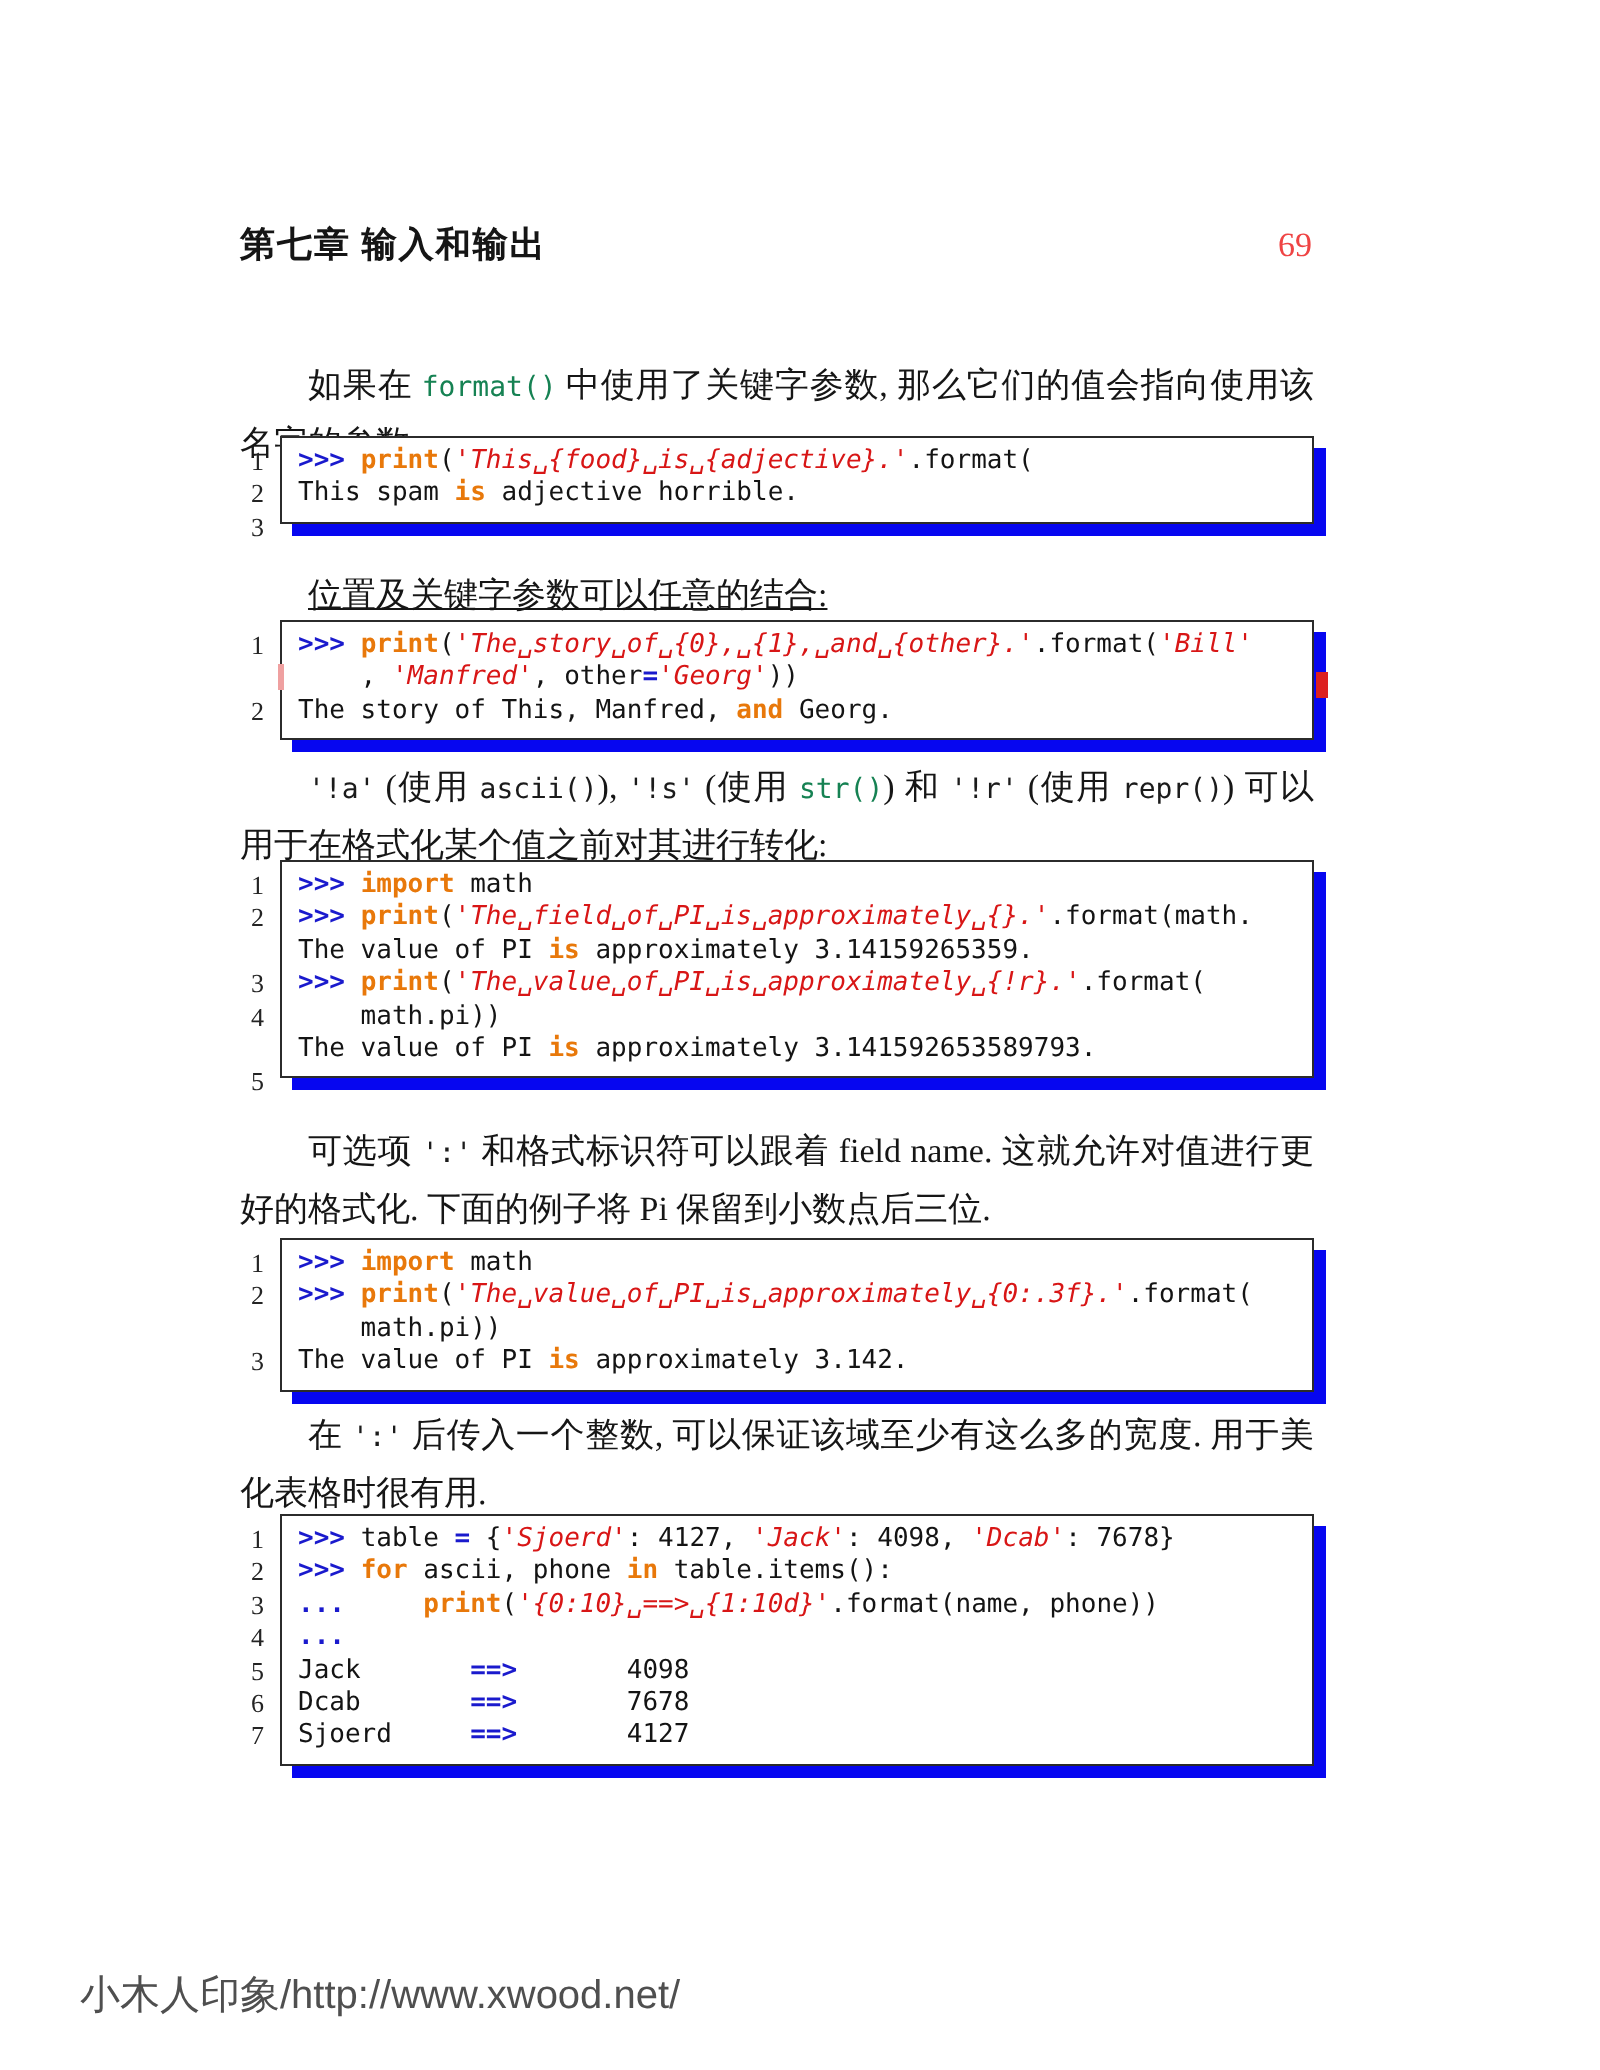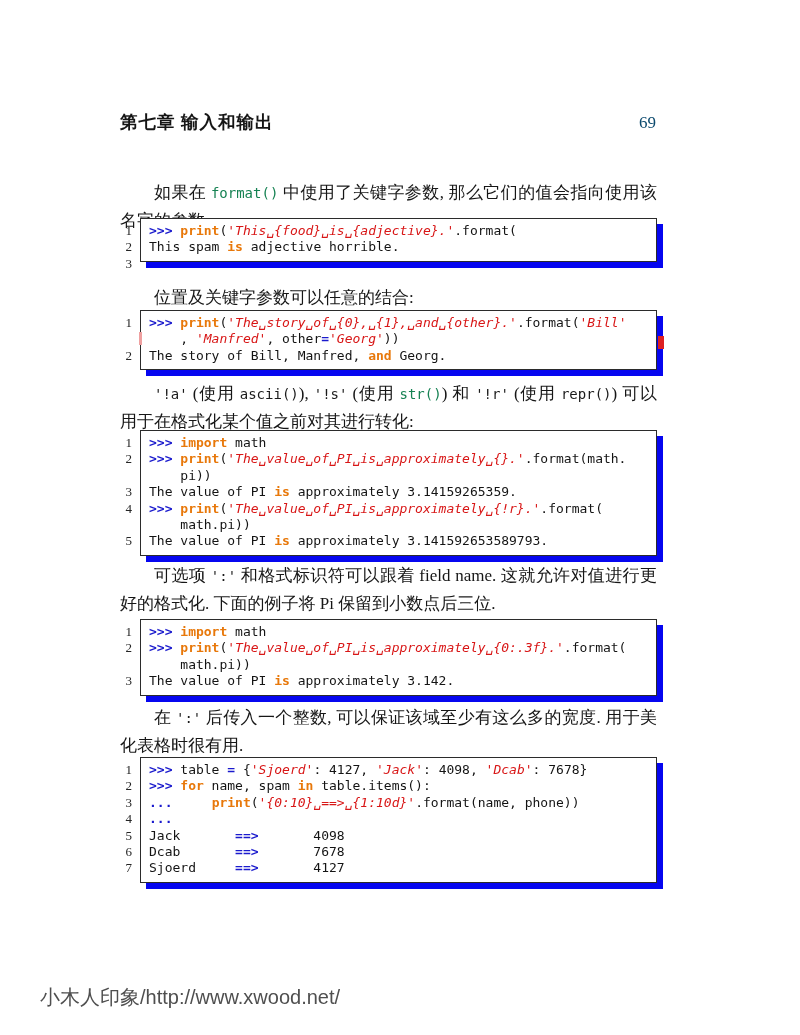--- a/index.html
+++ b/index.html
@@ -6,29 +6,29 @@
   html,body { background:#ffffff; }
   .page {
     position:relative; width:666px; height:1035px; background:#ffffff;
     overflow:hidden; font-family:"Liberation Serif","DejaVu Serif",serif;
   }
   .header {
     position:absolute; left:120px; top:110px; width:536px;
     display:flex; justify-content:space-between; align-items:baseline;
   }
   .chapter-title { font-weight:bold; font-size:17.5px; color:#151515; letter-spacing:1px; }
-  .page-number { font-size:17px; color:#0c4a6e; }
+  .page-number { font-size:17px; color:#ef4444; }
 
   .para {
     position:absolute; left:120px; width:537px;
     font-size:17px; line-height:28px; color:#161616;
     text-align:justify; text-indent:34px;
   }
   #para-1 { top:156px;margin-top:23px; }
-  #para-2 { top:284px; }
+  #para-2 { top:284px;text-decoration:underline; }
   #para-3 { top:380px; }
   #para-4 { top:562px; }
   #para-5 { top:704px; }
 
   .seg-t { font-family:"Liberation Serif","DejaVu Serif",serif; }
   .seg-m { font-family:"DejaVu Sans Mono","Liberation Mono",monospace; font-size:14px; color:#1b1b1b; }
   .seg-g { font-family:"DejaVu Sans Mono","Liberation Mono",monospace; font-size:14px; color:#168253; }
 
   .codeblock { position:absolute; left:140px; width:517px; }
   #code-block-1 { top:218px; }
@@ -102,42 +102,41 @@
 
   <div class="codeblock" id="code-block-2">
     <div class="linenos">
         <div class="lineno">1</div>
         <div class="lineno"></div>
         <div class="lineno">2</div>
       </div>
     <div class="codebox">
         <div class="codeline"><span class="seg-p">&gt;&gt;&gt; </span><span class="seg-k">print</span><span class="seg-b">(</span><span class="seg-s">'The␣story␣of␣{0},␣{1},␣and␣{other}.'</span><span class="seg-b">.format(</span><span class="seg-s">'Bill'</span></div>
         <div class="codeline"><span class="seg-b">    , </span><span class="seg-s">'Manfred'</span><span class="seg-b">, other</span><span class="seg-p">=</span><span class="seg-s">'Georg'</span><span class="seg-b">))</span></div>
-        <div class="codeline"><span class="seg-b">The story of Bill, Manfred, </span><span class="seg-k">and</span><span class="seg-b"> Georg.</span></div>
+        <div class="codeline"><span class="seg-b">The story of This, Manfred, </span><span class="seg-k">and</span><span class="seg-b"> Georg.</span></div>
       </div>
     <div class="wrap-marker-left"></div>
     <div class="wrap-marker-right"></div>
   </div>
 
   <div class="para" id="para-3"><span class="seg-m">'!a'</span><span class="seg-t"> (使用 </span><span class="seg-m">ascii()</span><span class="seg-t">), </span><span class="seg-m">'!s'</span><span class="seg-t"> (使用 </span><span class="seg-g">str()</span><span class="seg-t">) 和 </span><span class="seg-m">'!r'</span><span class="seg-t"> (使用 </span><span class="seg-m">repr()</span><span class="seg-t">) 可以用于在格式化某个值之前对其进行转化:</span></div>
 
   <div class="codeblock" id="code-block-3">
     <div class="linenos">
         <div class="lineno">1</div>
         <div class="lineno">2</div>
         <div class="lineno"></div>
         <div class="lineno">3</div>
         <div class="lineno">4</div>
         <div class="lineno"></div>
         <div class="lineno">5</div>
       </div>
     <div class="codebox">
         <div class="codeline"><span class="seg-p">&gt;&gt;&gt; </span><span class="seg-k">import</span><span class="seg-b"> math</span></div>
-        <div class="codeline"><span class="seg-p">&gt;&gt;&gt; </span><span class="seg-k">print</span><span class="seg-b">(</span><span class="seg-s">'The␣value␣of␣PI␣is␣approximately␣{}.'</span><span class="seg-b">.format(math.</span></div>
-        <div class="codeline"><span class="seg-b">    pi))</span></div>
+        <div class="codeline"><span class="seg-p">&gt;&gt;&gt; </span><span class="seg-k">print</span><span class="seg-b">(</span><span class="seg-s">'The␣field␣of␣PI␣is␣approximately␣{}.'</span><span class="seg-b">.format(math.</span></div>
         <div class="codeline"><span class="seg-b">The value of PI </span><span class="seg-k">is</span><span class="seg-b"> approximately 3.14159265359.</span></div>
         <div class="codeline"><span class="seg-p">&gt;&gt;&gt; </span><span class="seg-k">print</span><span class="seg-b">(</span><span class="seg-s">'The␣value␣of␣PI␣is␣approximately␣{!r}.'</span><span class="seg-b">.format(</span></div>
         <div class="codeline"><span class="seg-b">    math.pi))</span></div>
         <div class="codeline"><span class="seg-b">The value of PI </span><span class="seg-k">is</span><span class="seg-b"> approximately 3.141592653589793.</span></div>
       </div>
   </div>
 
   <div class="para" id="para-4"><span class="seg-t">可选项 </span><span class="seg-m">':'</span><span class="seg-t"> 和格式标识符可以跟着 field name. 这就允许对值进行更好的格式化. 下面的例子将 Pi 保留到小数点后三位.</span></div>
 
   <div class="codeblock" id="code-block-4">
@@ -162,21 +161,21 @@
         <div class="lineno">1</div>
         <div class="lineno">2</div>
         <div class="lineno">3</div>
         <div class="lineno">4</div>
         <div class="lineno">5</div>
         <div class="lineno">6</div>
         <div class="lineno">7</div>
       </div>
     <div class="codebox">
         <div class="codeline"><span class="seg-p">&gt;&gt;&gt; </span><span class="seg-b">table </span><span class="seg-p">=</span><span class="seg-b"> {</span><span class="seg-s">'Sjoerd'</span><span class="seg-b">: 4127, </span><span class="seg-s">'Jack'</span><span class="seg-b">: 4098, </span><span class="seg-s">'Dcab'</span><span class="seg-b">: 7678}</span></div>
-        <div class="codeline"><span class="seg-p">&gt;&gt;&gt; </span><span class="seg-k">for</span><span class="seg-b"> name, spam </span><span class="seg-k">in</span><span class="seg-b"> table.items():</span></div>
+        <div class="codeline"><span class="seg-p">&gt;&gt;&gt; </span><span class="seg-k">for</span><span class="seg-b"> ascii, phone </span><span class="seg-k">in</span><span class="seg-b"> table.items():</span></div>
         <div class="codeline"><span class="seg-p">...</span><span class="seg-b">     </span><span class="seg-k">print</span><span class="seg-b">(</span><span class="seg-s">'{0:10}␣==&gt;␣{1:10d}'</span><span class="seg-b">.format(name, phone))</span></div>
         <div class="codeline"><span class="seg-p">...</span></div>
         <div class="codeline"><span class="seg-b">Jack       </span><span class="seg-p">==&gt;</span><span class="seg-b">       4098</span></div>
         <div class="codeline"><span class="seg-b">Dcab       </span><span class="seg-p">==&gt;</span><span class="seg-b">       7678</span></div>
         <div class="codeline"><span class="seg-b">Sjoerd     </span><span class="seg-p">==&gt;</span><span class="seg-b">       4127</span></div>
       </div>
   </div>
 
   <div class="footer">小木人印象/http://www.xwood.net/</div>
 

